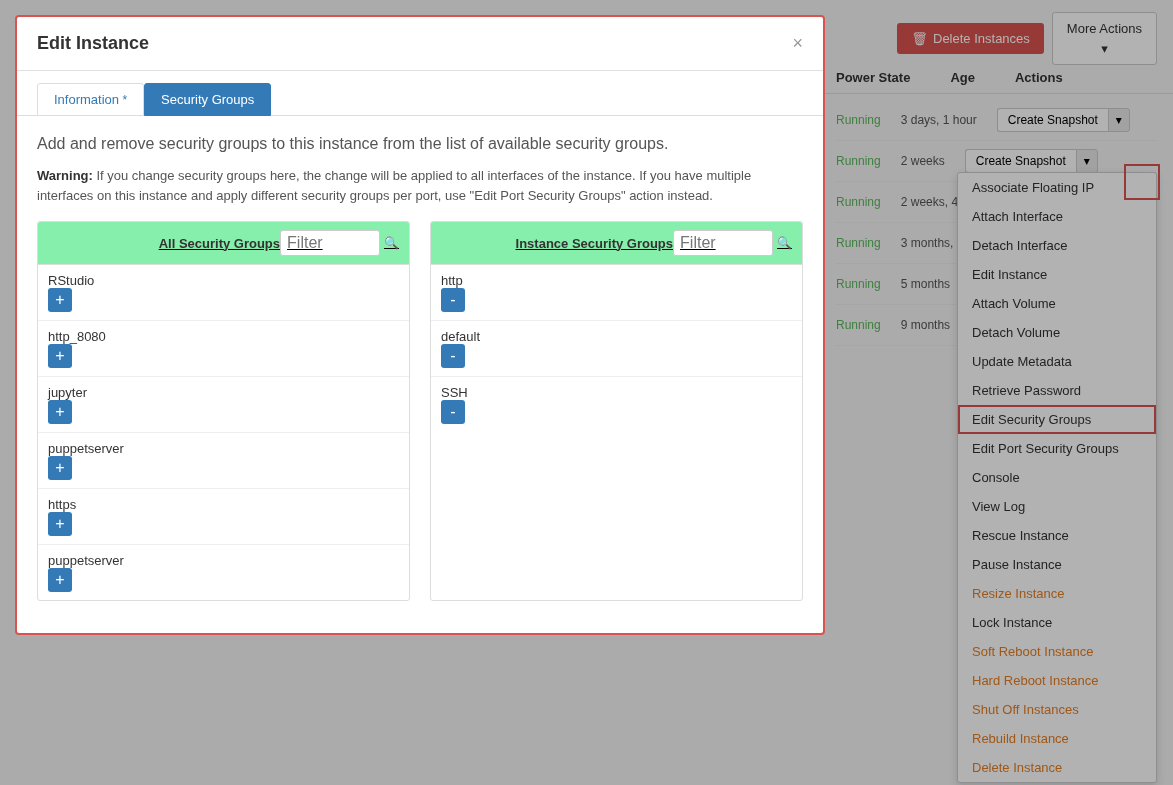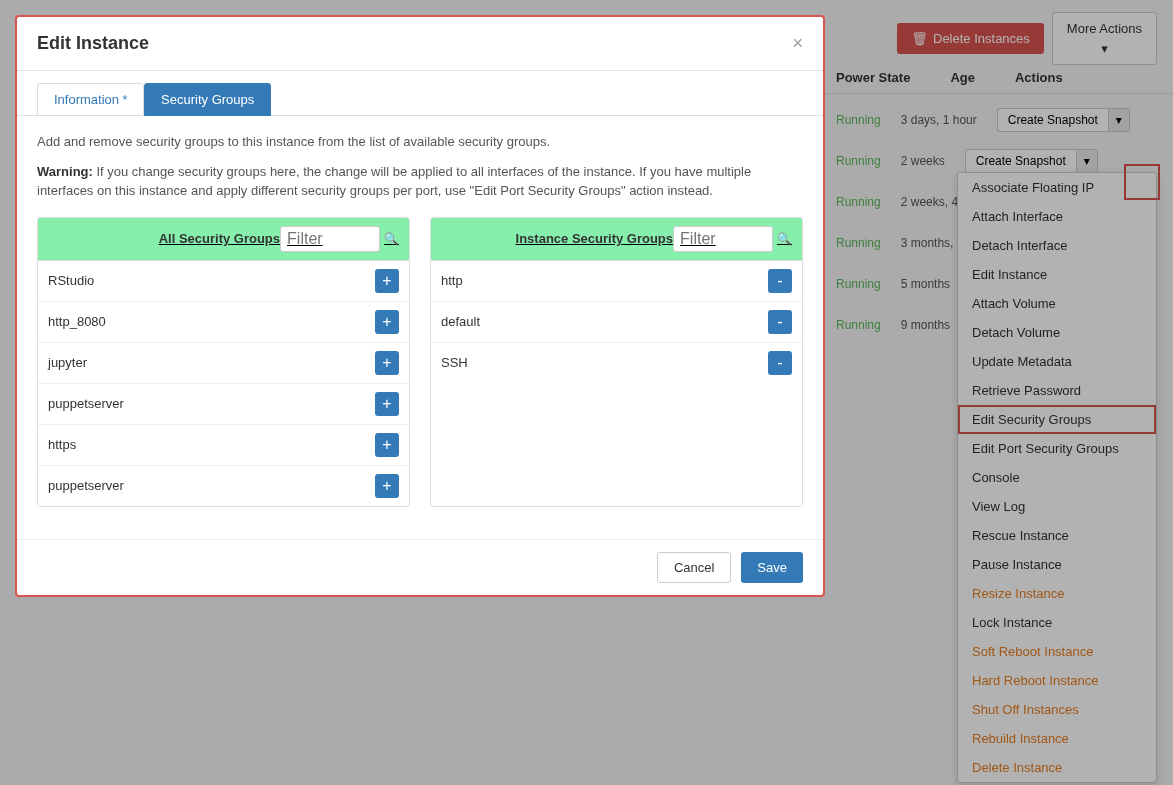--- a/index.html
+++ b/index.html
@@ -226,21 +226,21 @@
     }
 
     
     .modal-body {
       padding: 16px 20px;
     }
 
     .info-text {
       color: #555;
       margin-bottom: 10px;
-      font-size: 13px;
+      font-size: 16px;
       line-height: 1.5;
     }
 
     .warning-text {
       color: #555;
       margin-bottom: 16px;
       font-size: 13px;
       line-height: 1.5;
     }
 
@@ -297,25 +297,25 @@
       font-size: 12px;
     }
 
     .sg-list {
       list-style: none;
     }
 
     .sg-list-item {
       display: flex;
       justify-content: space-between;
-      align-items: center;
       padding: 8px 10px;
       border-bottom: 1px solid #eee;
       font-size: 13px;
       color: #333;
+      flex-direction: column;
     }
 
     .sg-list-item:last-child {
       border-bottom: none;
     }
 
     .sg-btn-add {
       background: #337ab7;
       color: white;
       border: none;
@@ -565,17 +565,13 @@
           </li>
           <li class="sg-list-item">
             <span>SSH</span>
             <button class="sg-btn-remove">-</button>
           </li>
         </ul>
       </div>
     </div>
   </div>
 
-  <div class="modal-footer">
-    <button class="btn-cancel">Cancel</button>
-    <button class="btn-save">Save</button>
-  </div>
 </div>
 
 </body></html>

